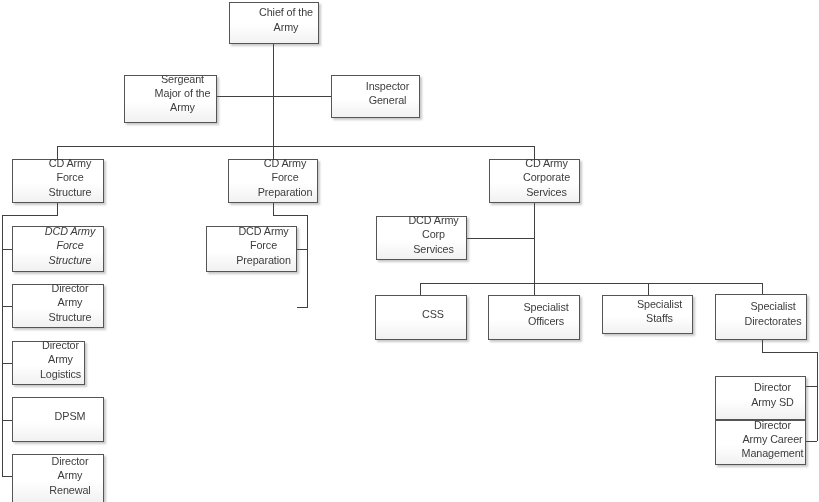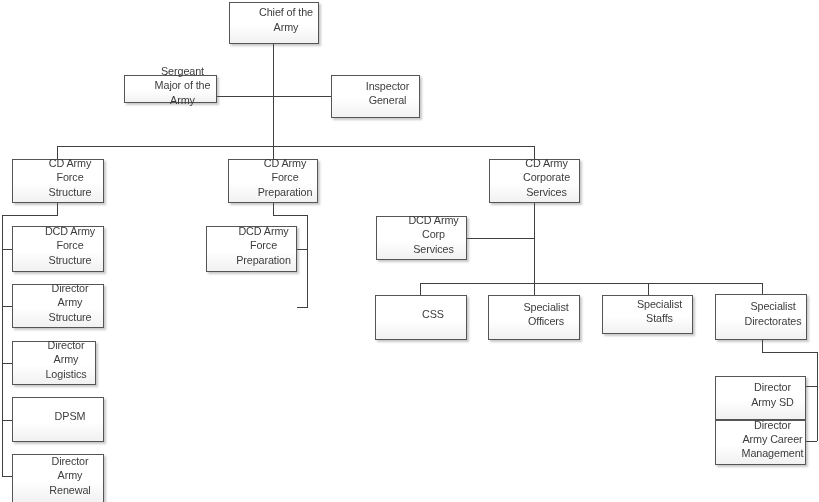--- a/index.html
+++ b/index.html
@@ -82,44 +82,44 @@
 
   <div class="vline" style="left:762px;top:340px;height:12px;"></div>
   <div class="hline" style="left:762px;top:352px;width:56px;"></div>
   <div class="vline" style="left:817px;top:352px;height:89px;"></div>
   <div class="hline" style="left:806px;top:386px;width:11px;"></div>
   <div class="hline" style="left:806px;top:441px;width:11px;"></div>
 
   <div class="node" style="left:229px;top:2px;width:90px;height:42px;">
     <span class="node-label">Chief of the Army</span>
   </div>
-  <div class="node" style="left:124px;top:75px;width:93px;height:28px;">
+  <div class="node" style="left:124px;top:75px;width:93px;height:48px;align-items:flex-end;">
     <span class="node-label">Sergeant Major of the Army</span>
   </div>
   <div class="node" style="left:331px;top:75px;width:89px;height:43px;">
     <span class="node-label">Inspector General</span>
   </div>
 
   <div class="node" style="left:12px;top:159px;width:92px;height:44px;">
     <span class="node-label">CD Army Force Structure</span>
   </div>
   <div class="node" style="left:228px;top:159px;width:90px;height:44px;">
     <span class="node-label">CD Army Force Preparation</span>
   </div>
   <div class="node" style="left:489px;top:159px;width:91px;height:44px;">
     <span class="node-label">CD Army Corporate Services</span>
   </div>
 
-  <div class="node" style="left:12px;top:226px;width:92px;height:46px;">
+  <div class="node" style="left:12px;top:226px;width:92px;height:46px;font-style:italic;">
     <span class="node-label">DCD Army Force Structure</span>
   </div>
   <div class="node" style="left:12px;top:284px;width:92px;height:44px;">
     <span class="node-label">Director Army Structure</span>
   </div>
-  <div class="node" style="left:12px;top:341px;width:84px;height:44px;">
+  <div class="node" style="left:12px;top:341px;width:73px;height:44px;">
     <span class="node-label">Director Army Logistics</span>
   </div>
   <div class="node" style="left:12px;top:397px;width:92px;height:45px;">
     <span class="node-label">DPSM</span>
   </div>
   <div class="node" style="left:12px;top:454px;width:92px;height:50px;">
     <span class="node-label">Director Army Renewal</span>
   </div>
 
   <div class="node" style="left:206px;top:226px;width:91px;height:46px;">

